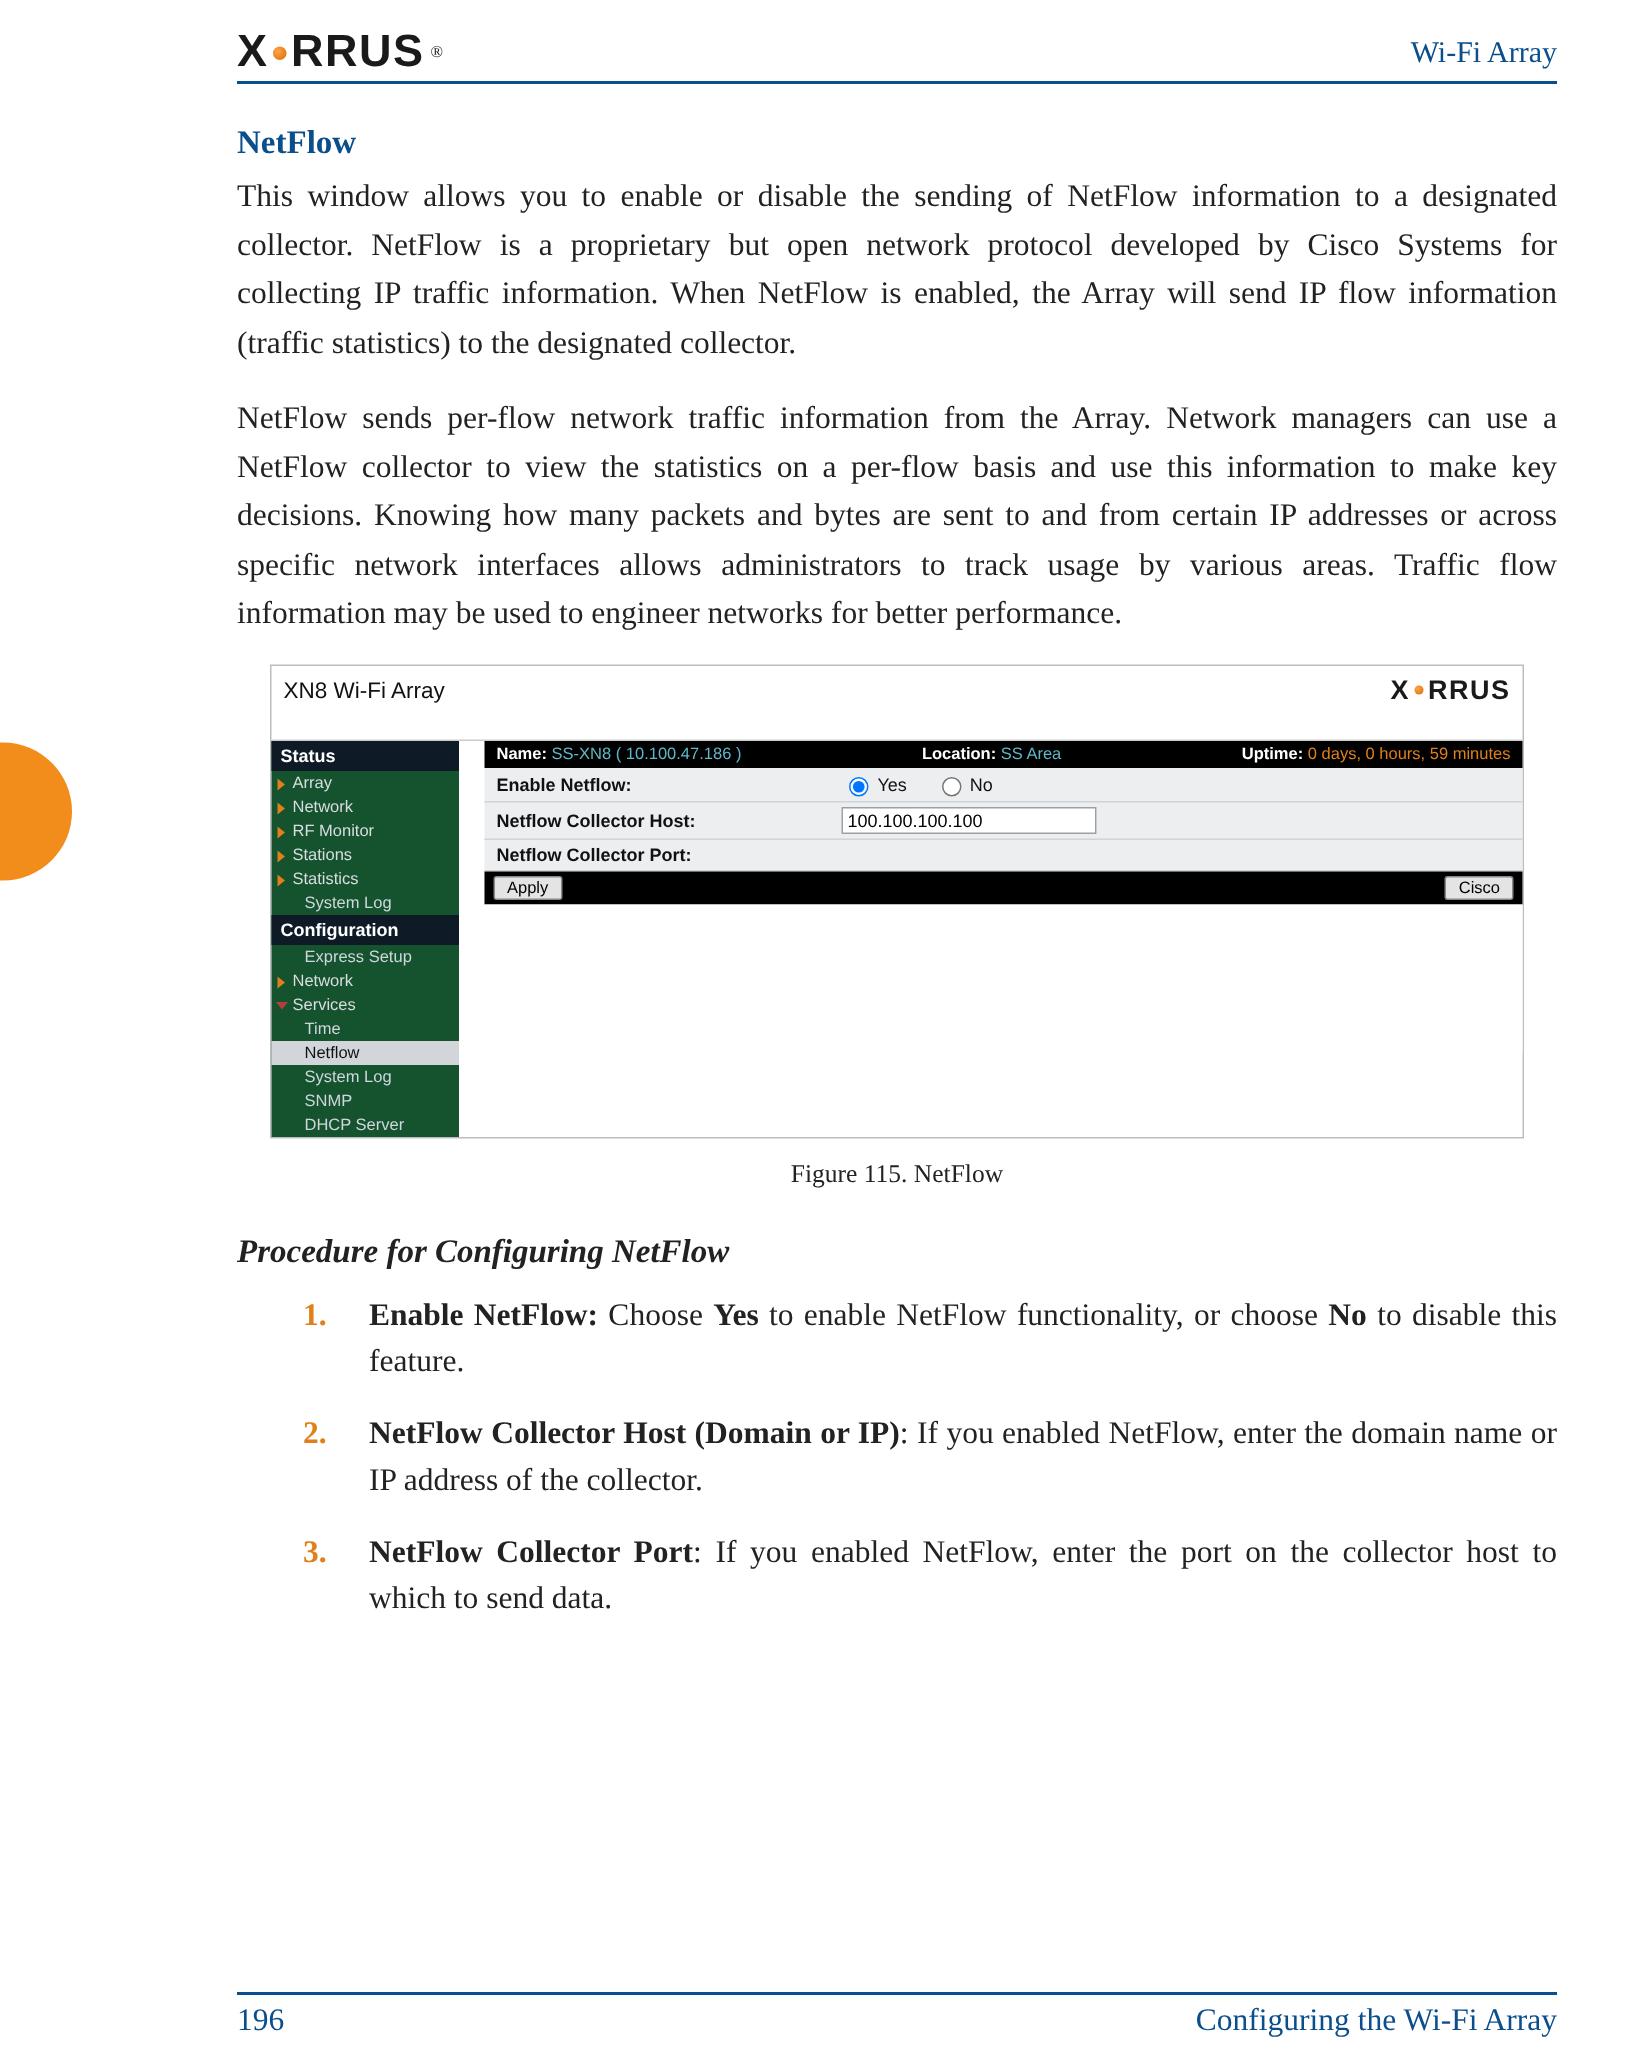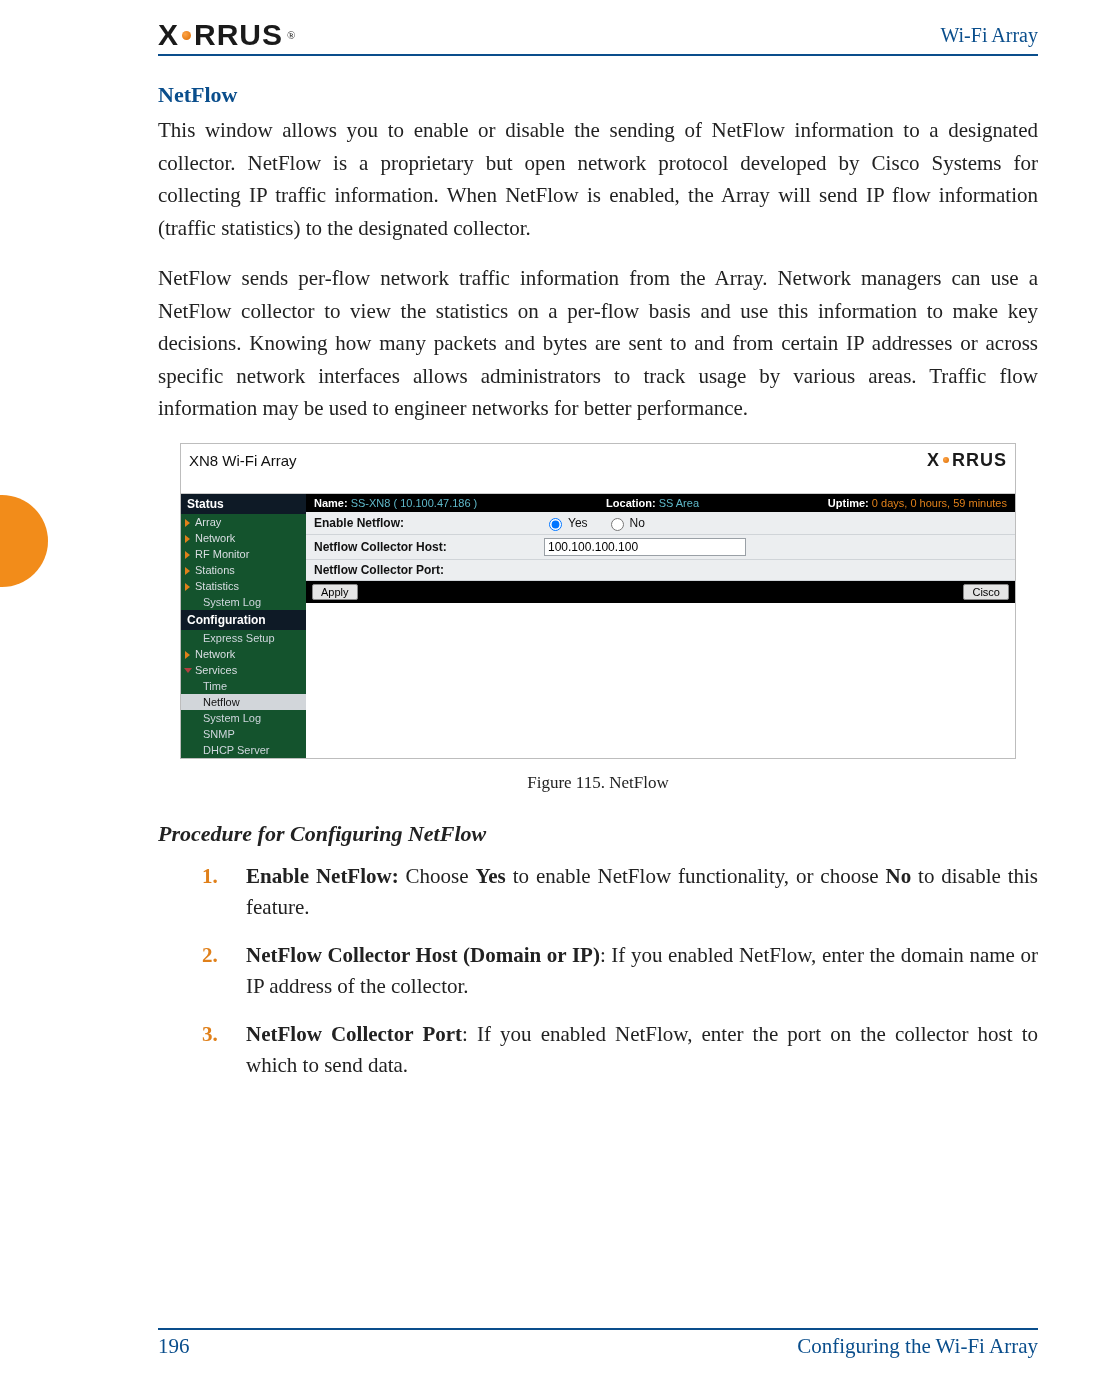--- a/index.html
+++ b/index.html
@@ -133,21 +133,21 @@
   .fig-left .item.arrow-d::before {
     content: "";
     position: absolute;
     left: 3px; top: 6px;
     border-top: 5px solid #b04040;
     border-left: 4px solid transparent;
     border-right: 4px solid transparent;
   }
   .fig-left .sub { padding-left: 22px; color: #cfd6dd; }
   .fig-left .sel { background: #d2d6da; color: #111; }
-  .fig-right { flex: 1; }
+  .fig-right { flex: 1; margin-left: 17px; }
   .fig-status {
     background: #000;
     color: #fff;
     font-size: 11px;
     display: flex;
     padding: 3px 8px;
     gap: 18px;
     white-space: nowrap;
   }
   .fig-status b { font-weight: bold; }
@@ -159,21 +159,21 @@
     display: flex;
     align-items: center;
     border-bottom: 1px solid #d0d4d8;
     padding: 3px 8px;
     font-size: 12px;
     color: #111;
   }
   .fig-row .lab { width: 230px; font-weight: bold; }
   .fig-row .val { flex: 1; display: flex; align-items: center; gap: 18px; }
   .fig-row input[type=text] {
-    width: 202px;
+    width: 170px;
     font-size: 12px;
     padding: 1px 3px;
     border: 1px solid #9aa0a6;
     background: #fff;
   }
   .fig-row .radio { display: inline-flex; align-items: center; gap: 3px; }
   .fig-btnbar {
     background: #000;
     padding: 3px 6px;
     display: flex;

